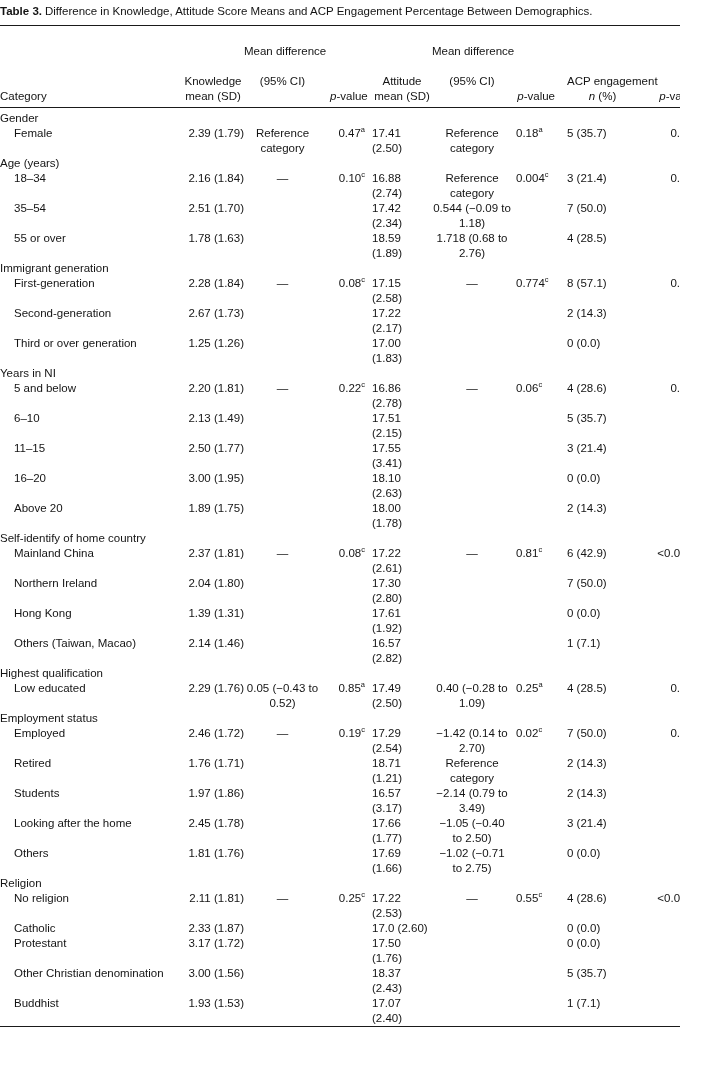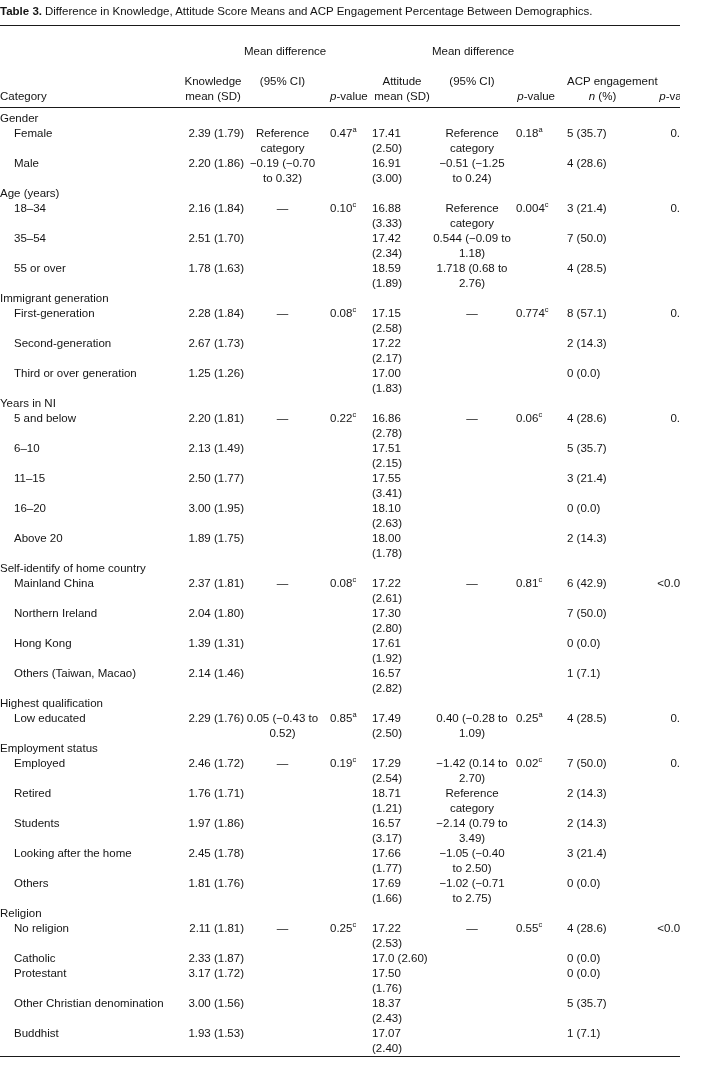--- a/index.html
+++ b/index.html
@@ -36,21 +36,21 @@
     border-bottom:1px solid #1a1a1a;
     padding:3px 0 3px 0;
   }
   thead .h1, thead .h2 { white-space:nowrap; }
 
   
   .c0 { text-align:left; }
   td.c0 { padding-left:14px; }
   .c1 { text-align:right; }
   .c2 { text-align:center; padding-right:9px; white-space:pre-line; }
-  .c3 { text-align:left; padding-right:1px; }
+  .c3 { text-align:right; padding-right:1px; }
   .c4 { text-align:left; padding-left:6px; }
   .c5 { text-align:center; padding-right:4px; white-space:pre-line; }
   .c6 { text-align:left; padding-right:1px; }
   .c7 { text-align:left; padding-left:11px; }
   .c8 { text-align:right; }
   th.c1, th.c2, th.c4, th.c5, th.c7 { text-align:center; }
   th.c3, th.c6, th.c8 { text-align:right; }
 
   td.group { padding-left:0; }
   td.group .glabel { text-indent:-12px; padding-left:12px; white-space:pre-line; }
@@ -128,43 +128,30 @@
 category</td>
           <td class="c3">0.47<sup>a</sup></td>
           <td class="c4">17.41 (2.50)</td>
           <td class="c5">Reference
 category</td>
           <td class="c6">0.18<sup>a</sup></td>
           <td class="c7">5 (35.7)</td>
           <td class="c8">0.34<sup>b</sup></td>
         </tr>
         <tr>
-          <td class="c0">Male</td>
-          <td class="c1">2.20 (1.86)</td>
-          <td class="c2">−0.19 (−0.70
-to 0.32)</td>
-          <td class="c3"></td>
-          <td class="c4">16.91 (3.00)</td>
-          <td class="c5">−0.51 (−1.25
-to 0.24)</td>
-          <td class="c6"></td>
-          <td class="c7">4 (28.6)</td>
-          <td class="c8"></td>
-        </tr>
-        <tr>
           <td colspan="9" class="c0 group">
             <div class="glabel">Age (years)</div>
           </td>
         </tr>
         <tr>
           <td class="c0">18–34</td>
           <td class="c1">2.16 (1.84)</td>
           <td class="c2">—</td>
           <td class="c3">0.10<sup>c</sup></td>
-          <td class="c4">16.88 (3.33)</td>
+          <td class="c4">16.88 (2.74)</td>
           <td class="c5">Reference
 category</td>
           <td class="c6">0.004<sup>c</sup></td>
           <td class="c7">3 (21.4)</td>
           <td class="c8">0.02<sup>b</sup></td>
         </tr>
         <tr>
           <td class="c0">35–54</td>
           <td class="c1">2.51 (1.70)</td>
           <td class="c2"></td>

